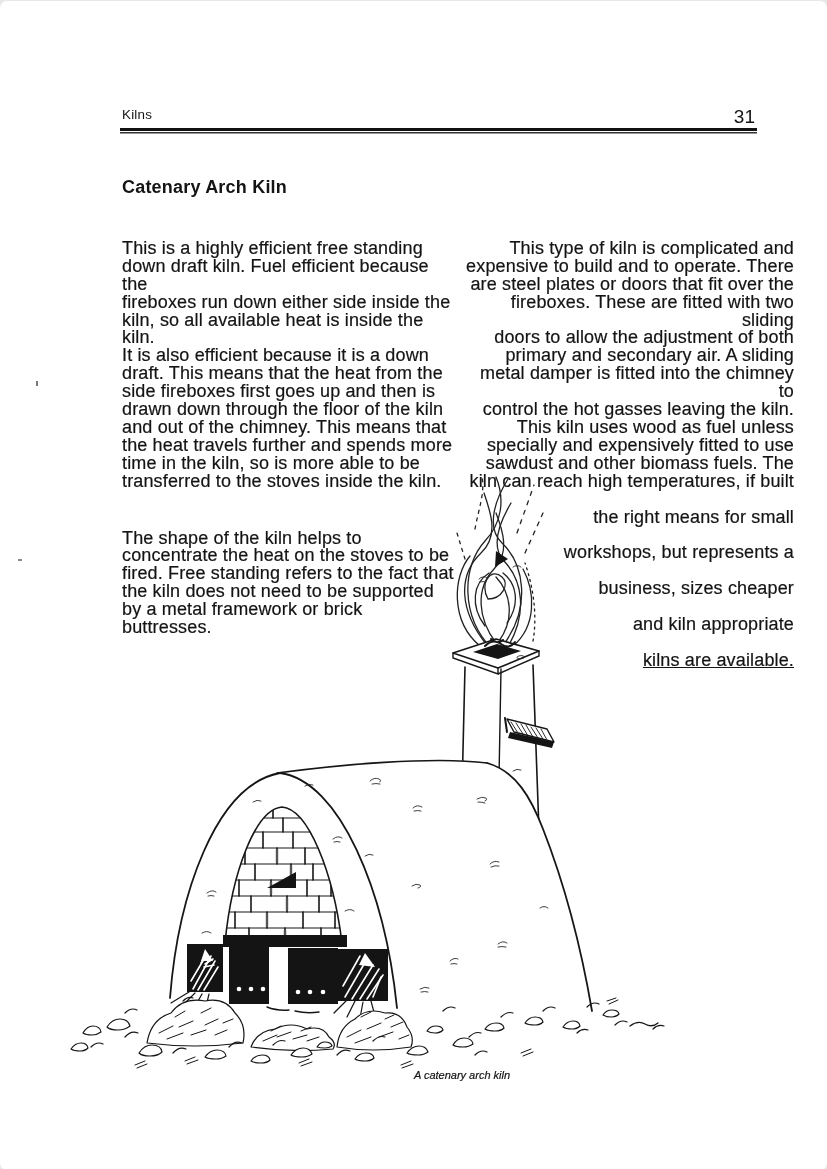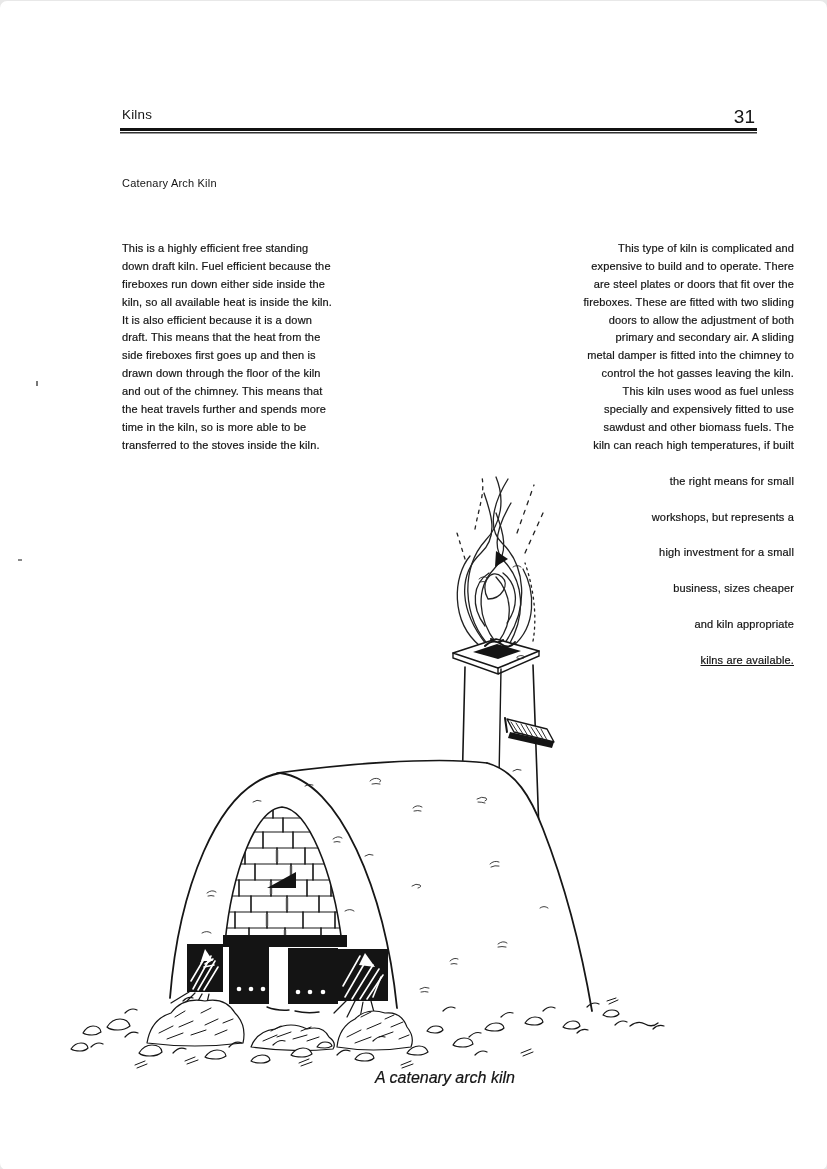--- a/index.html
+++ b/index.html
@@ -20,44 +20,44 @@
   .hdr-right{
     position:absolute;right:72px;top:105px;
     font-size:19px;
   }
   .hdr-rule{
     position:absolute;left:120px;top:127px;width:637px;height:3px;
     background:#111;border-bottom:1px solid #fff;box-shadow:0 1.5px 0 #333;
   }
   .title{
     position:absolute;left:122px;top:176px;
-    font-size:11px;font-weight:400;letter-spacing:.2px;
+    font-size:18px;font-weight:700;letter-spacing:.2px;
   }
   .col{
     position:absolute;top:221px;width:334px;
-    font-size:11px;line-height:17.9px;letter-spacing:.15px;
+    font-size:18px;line-height:17.9px;letter-spacing:.15px;
     -webkit-text-stroke:.2px #141414;
     white-space:pre-line;
   }
   .col-left{left:122px;}
   .col-right{left:460px;text-align:right;}
   .para2{margin-top:21px;}
   .tail{white-space:nowrap;}
   .t0{padding-left:38px;}
   .t1{padding-left:73px;}
   .t2{padding-left:95px;}
   .t3{padding-left:110px;}
   .t4{padding-left:110px;}
   .t5{padding-left:112px;text-decoration:underline;}
   .figure{
     position:absolute;left:55px;top:440px;width:720px;height:630px;
   }
   .caption{
-    position:absolute;left:85px;top:1068px;width:720px;
-    text-align:center;font-size:16px;font-style:italic;
+    position:absolute;left:102px;top:1068px;width:720px;
+    text-align:center;font-size:11px;font-style:italic;
     -webkit-text-stroke:.2px #141414;
   }
   .speck1{position:absolute;left:36px;top:380px;width:1.5px;height:5px;background:#777;}
   .speck2{position:absolute;left:18px;top:558px;width:4px;height:1.5px;background:#888;}
   
   .ln{fill:none;stroke:#161616;stroke-linecap:round;}
   .fl{fill:none;stroke:#222;stroke-width:1.3;stroke-linecap:round;}
   .wh{fill:none;stroke:#fff;stroke-width:1.6;stroke-linecap:round;}
   .rock{fill:#fff;stroke:#161616;stroke-width:1.2;stroke-linejoin:round;}
   .spk{fill:none;stroke:#2a2a2a;stroke-width:.9;stroke-linecap:round;}
@@ -79,38 +79,42 @@
 fireboxes run down either side inside the
 kiln, so all available heat is inside the kiln.
 It is also efficient because it is a down
 draft. This means that the heat from the
 side fireboxes first goes up and then is
 drawn down through the floor of the kiln
 and out of the chimney. This means that
 the heat travels further and spends more
 time in the kiln, so is more able to be
 transferred to the stoves inside the kiln.</div>
+    <div class="para2">The shape of the kiln helps to
+concentrate the heat on the stoves to be
+fired. Free standing refers to the fact that
+the kiln does not need to be supported
+by a metal framework or brick buttresses.</div>
   </div>
 
   <div class="col col-right">
     <div>This type of kiln is complicated and
 expensive to build and to operate. There
 are steel plates or doors that fit over the
 fireboxes. These are fitted with two sliding
 doors to allow the adjustment of both
 primary and secondary air. A sliding
 metal damper is fitted into the chimney to
 control the hot gasses leaving the kiln.
 This kiln uses wood as fuel unless
 specially and expensively fitted to use
 sawdust and other biomass fuels. The
 kiln can reach high temperatures, if built</div>
     <div class="tail t0">the right means for small</div>
     <div class="tail t1">workshops, but represents a</div>
-    <div class="tail t2">high investment for a small</div>
     <div class="tail t3">business, sizes cheaper</div>
     <div class="tail t4">and kiln appropriate</div>
     <div class="tail t5">kilns are available.</div>
   </div>
 
   <div class="speck1"></div>
   <div class="speck2"></div>
 
   <svg class="figure" viewBox="0 0 720 630" aria-hidden="true">
 

